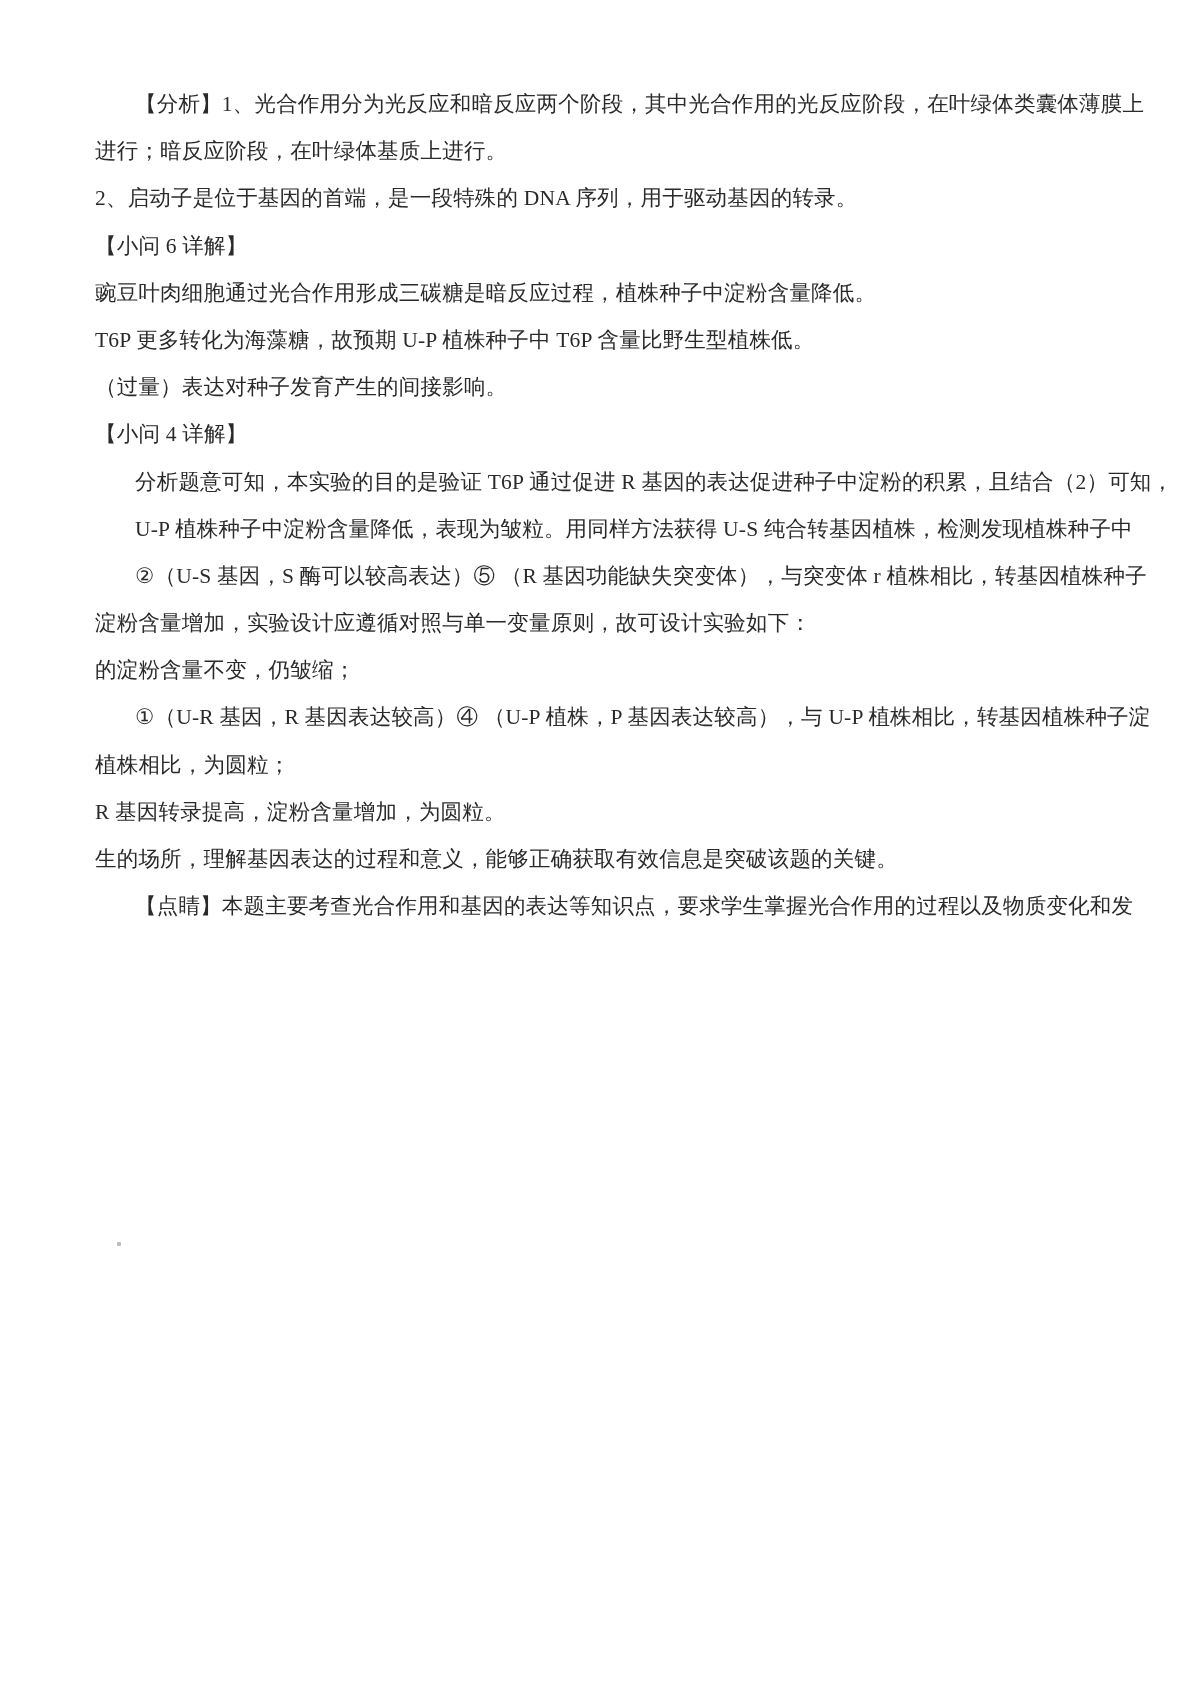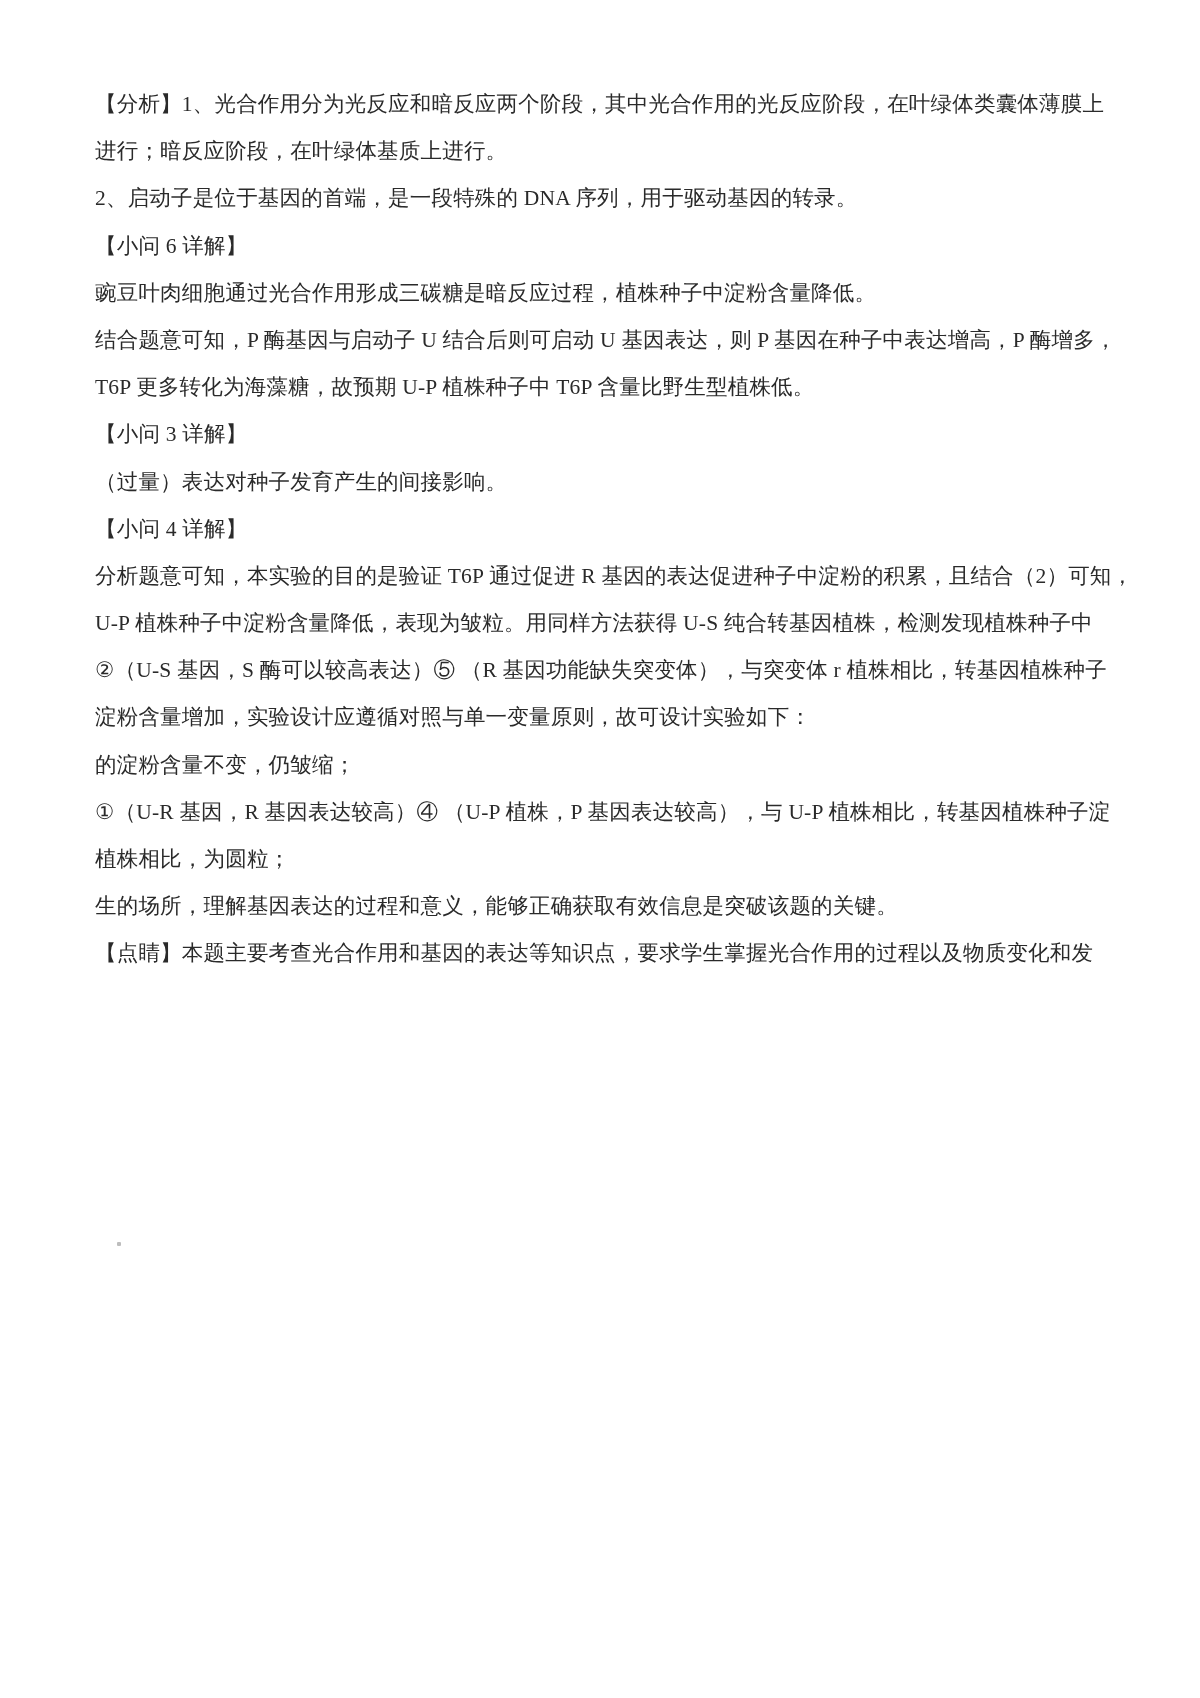--- a/index.html
+++ b/index.html
@@ -26,20 +26,21 @@
     line-height: 47.2px;
     font-size: 21.5px;
     color: #2a2a2a;
     letter-spacing: 0.2px;
     white-space: nowrap;
     text-align: left;
   }
   
   .just {
     width: 100%;
+    margin-left: 40px;
   }
   .speck {
     position: absolute;
     left: 117px;
     top: 1242px;
     width: 4px;
     height: 4px;
     background: #9a9a9a;
     opacity: 0.65;
     border-radius: 1px;
@@ -48,29 +49,28 @@
 </head>
 <body>
 
 <div class="page">
   <div class="content">
     <div class="line just">【分析】1、光合作用分为光反应和暗反应两个阶段，其中光合作用的光反应阶段，在叶绿体类囊体薄膜上</div>
     <div class="line">进行；暗反应阶段，在叶绿体基质上进行。</div>
     <div class="line">2、启动子是位于基因的首端，是一段特殊的 DNA 序列，用于驱动基因的转录。</div>
     <div class="line">【小问 6 详解】</div>
     <div class="line">豌豆叶肉细胞通过光合作用形成三碳糖是暗反应过程，植株种子中淀粉含量降低。</div>
-    <div class="line just">结合题意可知，P 酶基因与启动子 U 结合后则可启动 U 基因表达，则 P 基因在种子中表达增高，P 酶增多，</div>
     <div class="line">T6P 更多转化为海藻糖，故预期 U-P 植株种子中 T6P 含量比野生型植株低。</div>
-    <div class="line">【小问 3 详解】</div>
     <div class="line">（过量）表达对种子发育产生的间接影响。</div>
     <div class="line">【小问 4 详解】</div>
     <div class="line just">分析题意可知，本实验的目的是验证 T6P 通过促进 R 基因的表达促进种子中淀粉的积累，且结合（2）可知，</div>
     <div class="line just">U-P 植株种子中淀粉含量降低，表现为皱粒。用同样方法获得 U-S 纯合转基因植株，检测发现植株种子中</div>
     <div class="line just">②（U-S 基因，S 酶可以较高表达）⑤ （R 基因功能缺失突变体），与突变体 r 植株相比，转基因植株种子</div>
     <div class="line">淀粉含量增加，实验设计应遵循对照与单一变量原则，故可设计实验如下：</div>
     <div class="line">的淀粉含量不变，仍皱缩；</div>
     <div class="line just">①（U-R 基因，R 基因表达较高）④ （U-P 植株，P 基因表达较高），与 U-P 植株相比，转基因植株种子淀</div>
     <div class="line">植株相比，为圆粒；</div>
+    <div class="line">R 基因转录提高，淀粉含量增加，为圆粒。</div>
     <div class="line">生的场所，理解基因表达的过程和意义，能够正确获取有效信息是突破该题的关键。</div>
     <div class="line just">【点睛】本题主要考查光合作用和基因的表达等知识点，要求学生掌握光合作用的过程以及物质变化和发</div>
   </div>
   <div class="speck"></div>
 </div>
 
 </body></html>

